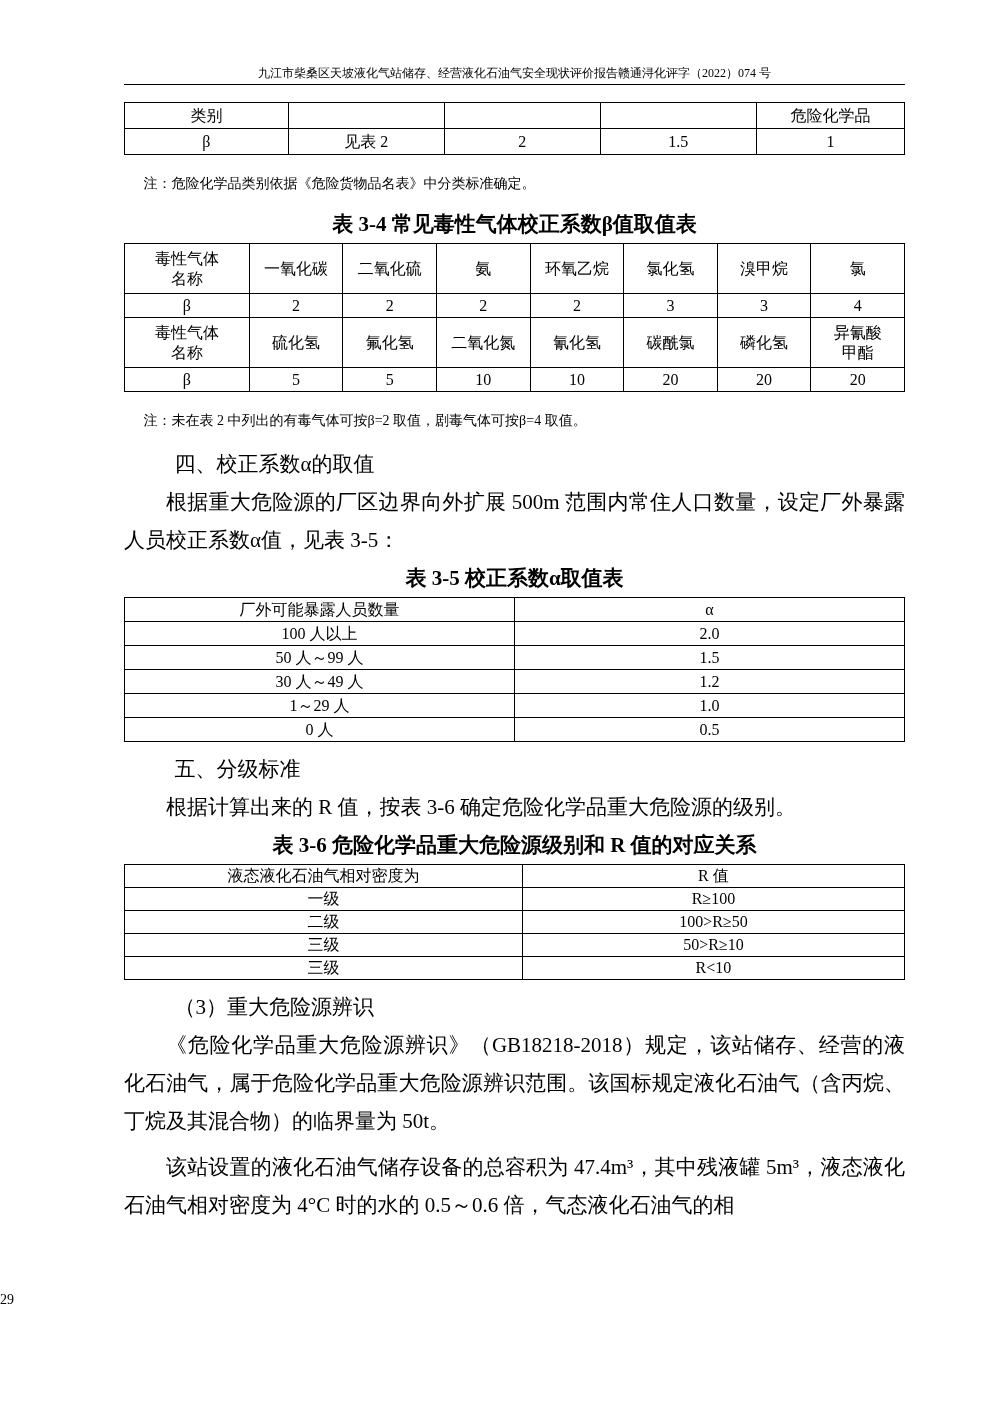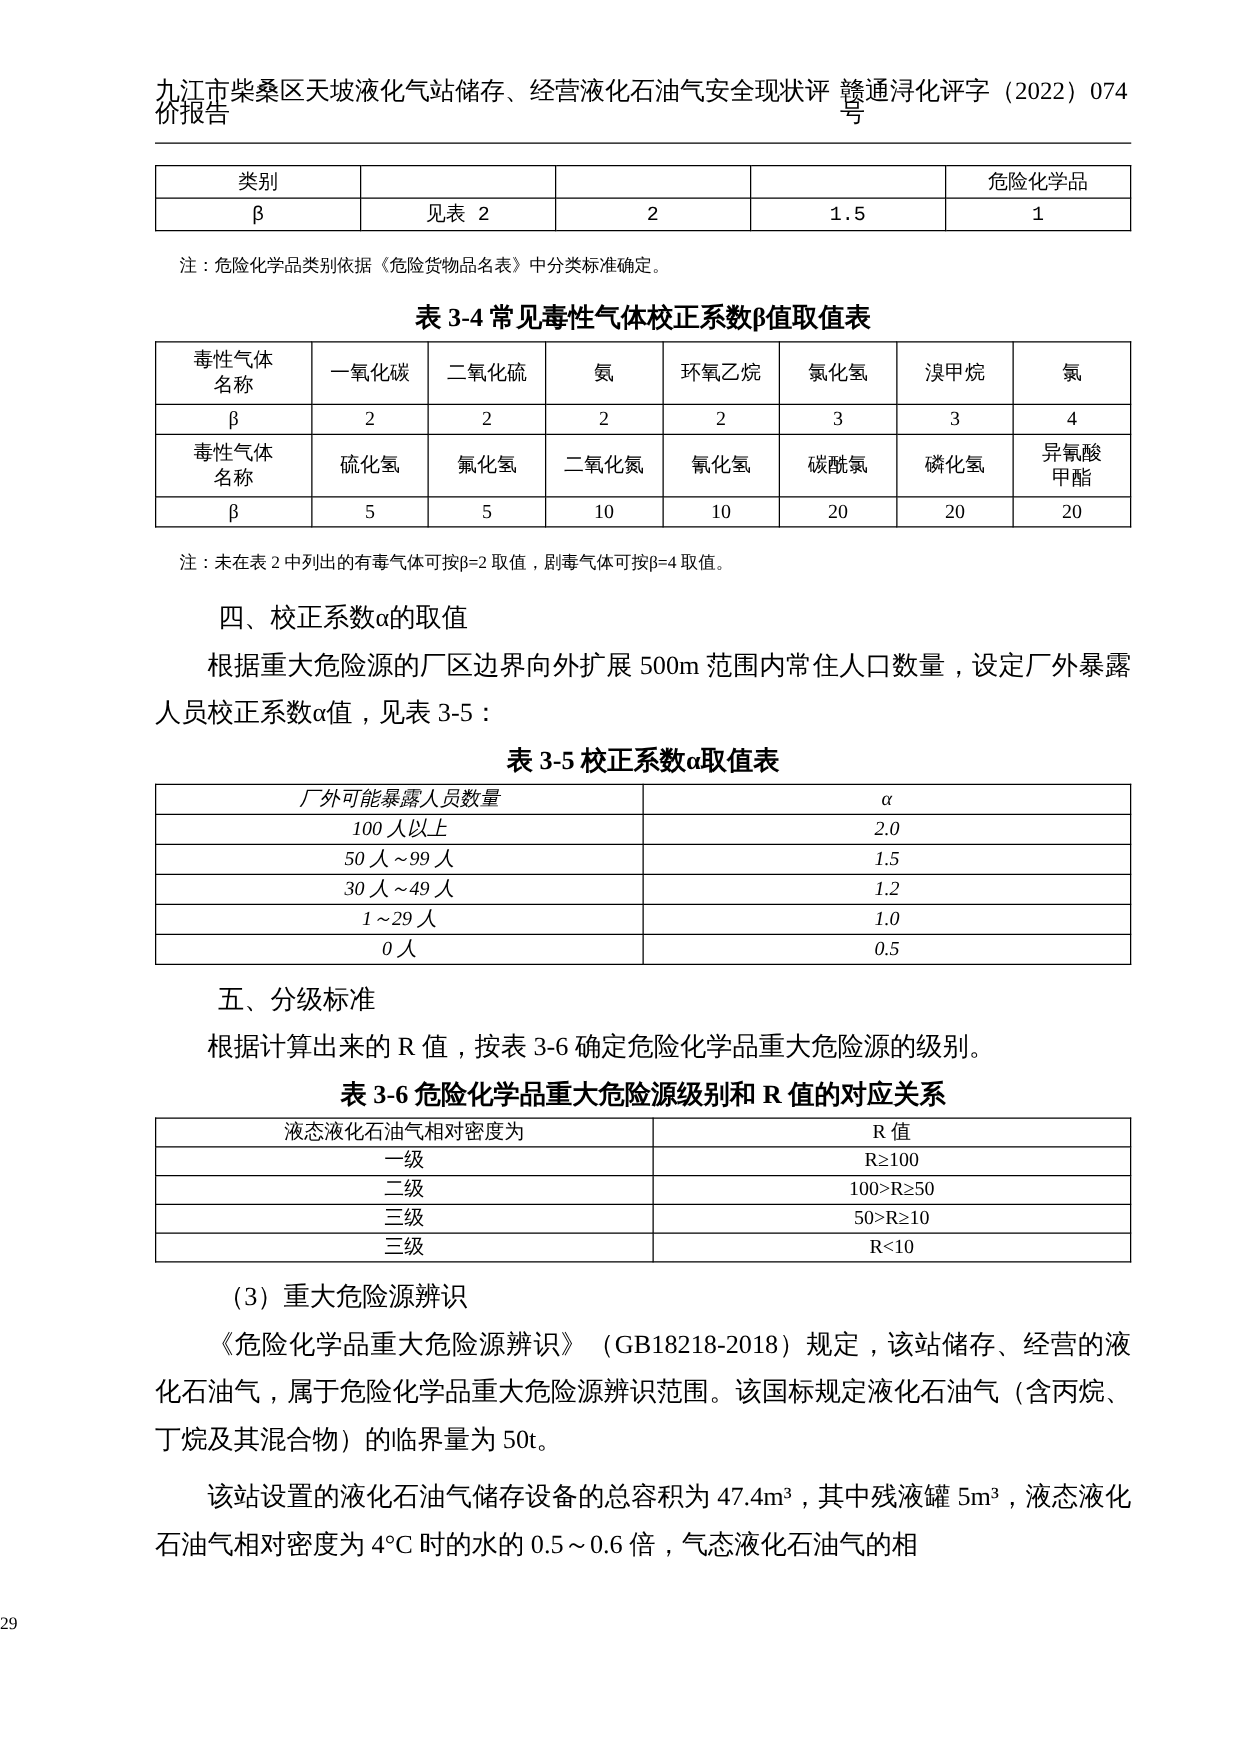--- a/index.html
+++ b/index.html
@@ -8,41 +8,41 @@
     position:relative;
     width:992px; height:1403px;
     background:#fff;
     font-family:"Liberation Serif","DejaVu Serif",serif;
     color:#000;
     overflow:hidden;
   }
   .content { position:absolute; left:124px; top:0; width:781px; }
 
   .doc-header {
-    display:flex; justify-content:flex-end; align-items:flex-end;
-    padding-top:64px; padding-bottom:14px;
+    display:flex; justify-content:center; align-items:flex-end;
+    padding-top:64px; padding-bottom:2px;
     border-bottom:1px solid #000;
-    font-size:20px; line-height:18px;
+    font-size:12px; line-height:18px;
   }
 
   table.tbl { width:100%; border-collapse:collapse; table-layout:fixed; }
   table.tbl td {
     border:1px solid #000;
     text-align:center; vertical-align:middle;
     font-size:16px; line-height:1.25;
     padding:1px 2px;
   }
-  .t-top { margin-top:17px;font-family:Liberation Mono, monospace; }
+  .t-top { margin-top:17px; }
   .t-top td { height:26px; }
 
   .t34 td { height:24px; }
   .t34 tr.tall td { height:50px; }
   .pre { white-space:pre-line;margin-left:48px; }
 
-  .t35 td { height:24px;font-style:italic; }
+  .t35 td { height:24px; }
   .t36 td { height:22px; }
 
   .note { font-size:14px; line-height:38px; text-indent:1.4em; margin-top:10px; }
   .tbl-title { font-size:21px; line-height:30px; text-align:center; margin:6px 0 4px;font-weight:bold; }
   .hd { font-size:21px; line-height:38px; text-indent:2.4em; margin-top:5px; }
   .para { font-size:21px; line-height:38px; text-indent:2em; text-align:justify; }
   .mt8 { margin-top:8px; }
   .mt4 { margin-top:4px; }
 
   .page-footer {

